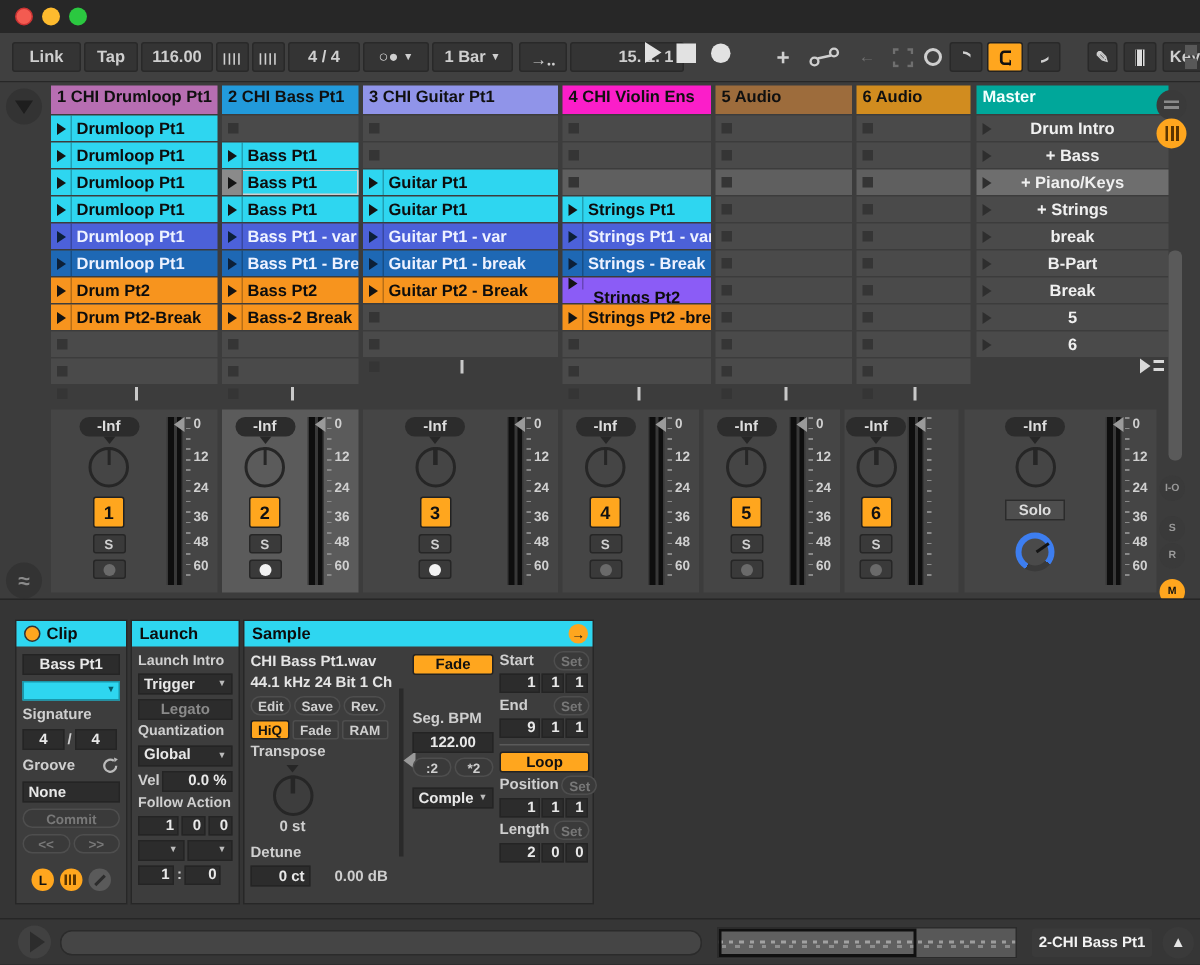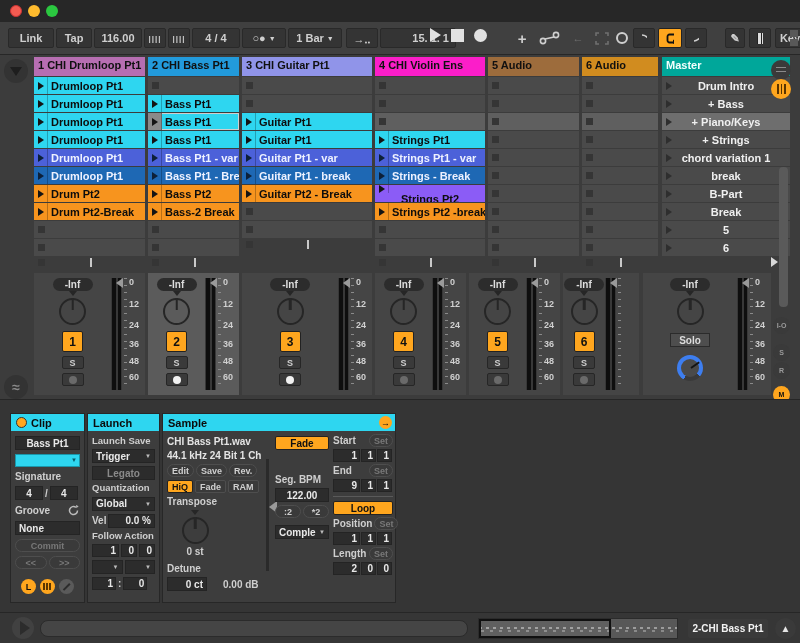--- a/index.html
+++ b/index.html
@@ -417,21 +417,21 @@
             <span class="stop-sq"></span>
           </div>
           <div class="empty-cell">
             <span class="stop-sq"></span>
           </div>
           <div class="stop-row">
             <span class="stop-sq"></span>
             <span class="stop-line"></span>
           </div>
         </div>
-        <div class="track-col" style="width: 110px;">
+        <div class="track-col" style="width: 99px;">
           <div class="track-header" style="background: rgb(251, 30, 201);">4 CHI Violin Ens</div>
           <div class="empty-cell">
             <span class="stop-sq"></span>
           </div>
           <div class="empty-cell">
             <span class="stop-sq"></span>
           </div>
           <div class="empty-cell hl">
             <span class="stop-sq"></span>
           </div>
@@ -560,24 +560,20 @@
             <span class="tri"></span>
             <span class="scene-name">+ Bass</span>
           </div>
           <div class="scene-cell hl">
             <span class="tri"></span>
             <span class="scene-name">+ Piano/Keys</span>
           </div>
           <div class="scene-cell">
             <span class="tri"></span>
             <span class="scene-name">+ Strings</span>
-          </div>
-          <div class="scene-cell">
-            <span class="tri"></span>
-            <span class="scene-name">chord variation 1</span>
           </div>
           <div class="scene-cell">
             <span class="tri"></span>
             <span class="scene-name">break</span>
           </div>
           <div class="scene-cell">
             <span class="tri"></span>
             <span class="scene-name">B-Part</span>
           </div>
           <div class="scene-cell">
@@ -848,21 +844,21 @@
             </span>
         </div>
       </div>
     </div>
 
     <div class="box" style="left:87px; width:73px;">
       <div class="box-header">
         <span>Launch</span>
       </div>
       <div class="box-body" style="gap:3px;">
-        <div class="lab" style="font-size:9.5px;">Launch Save</div>
+        <div class="lab" style="font-size:9.5px;">Launch Intro</div>
         <div class="field left sel-field">Trigger</div>
         <div class="field dimtxt">Legato</div>
         <div class="lab" style="font-size:9.5px;">Quantization</div>
         <div class="field left sel-field">Global</div>
         <div class="rowflex">
           <span class="lab">Vel</span>
           <div class="field right" style="flex:1;">0.0 %</div>
         </div>
         <div class="lab" style="font-size:9.5px;">Follow Action</div>
         <div class="rowflex" style="justify-content:flex-end;">

